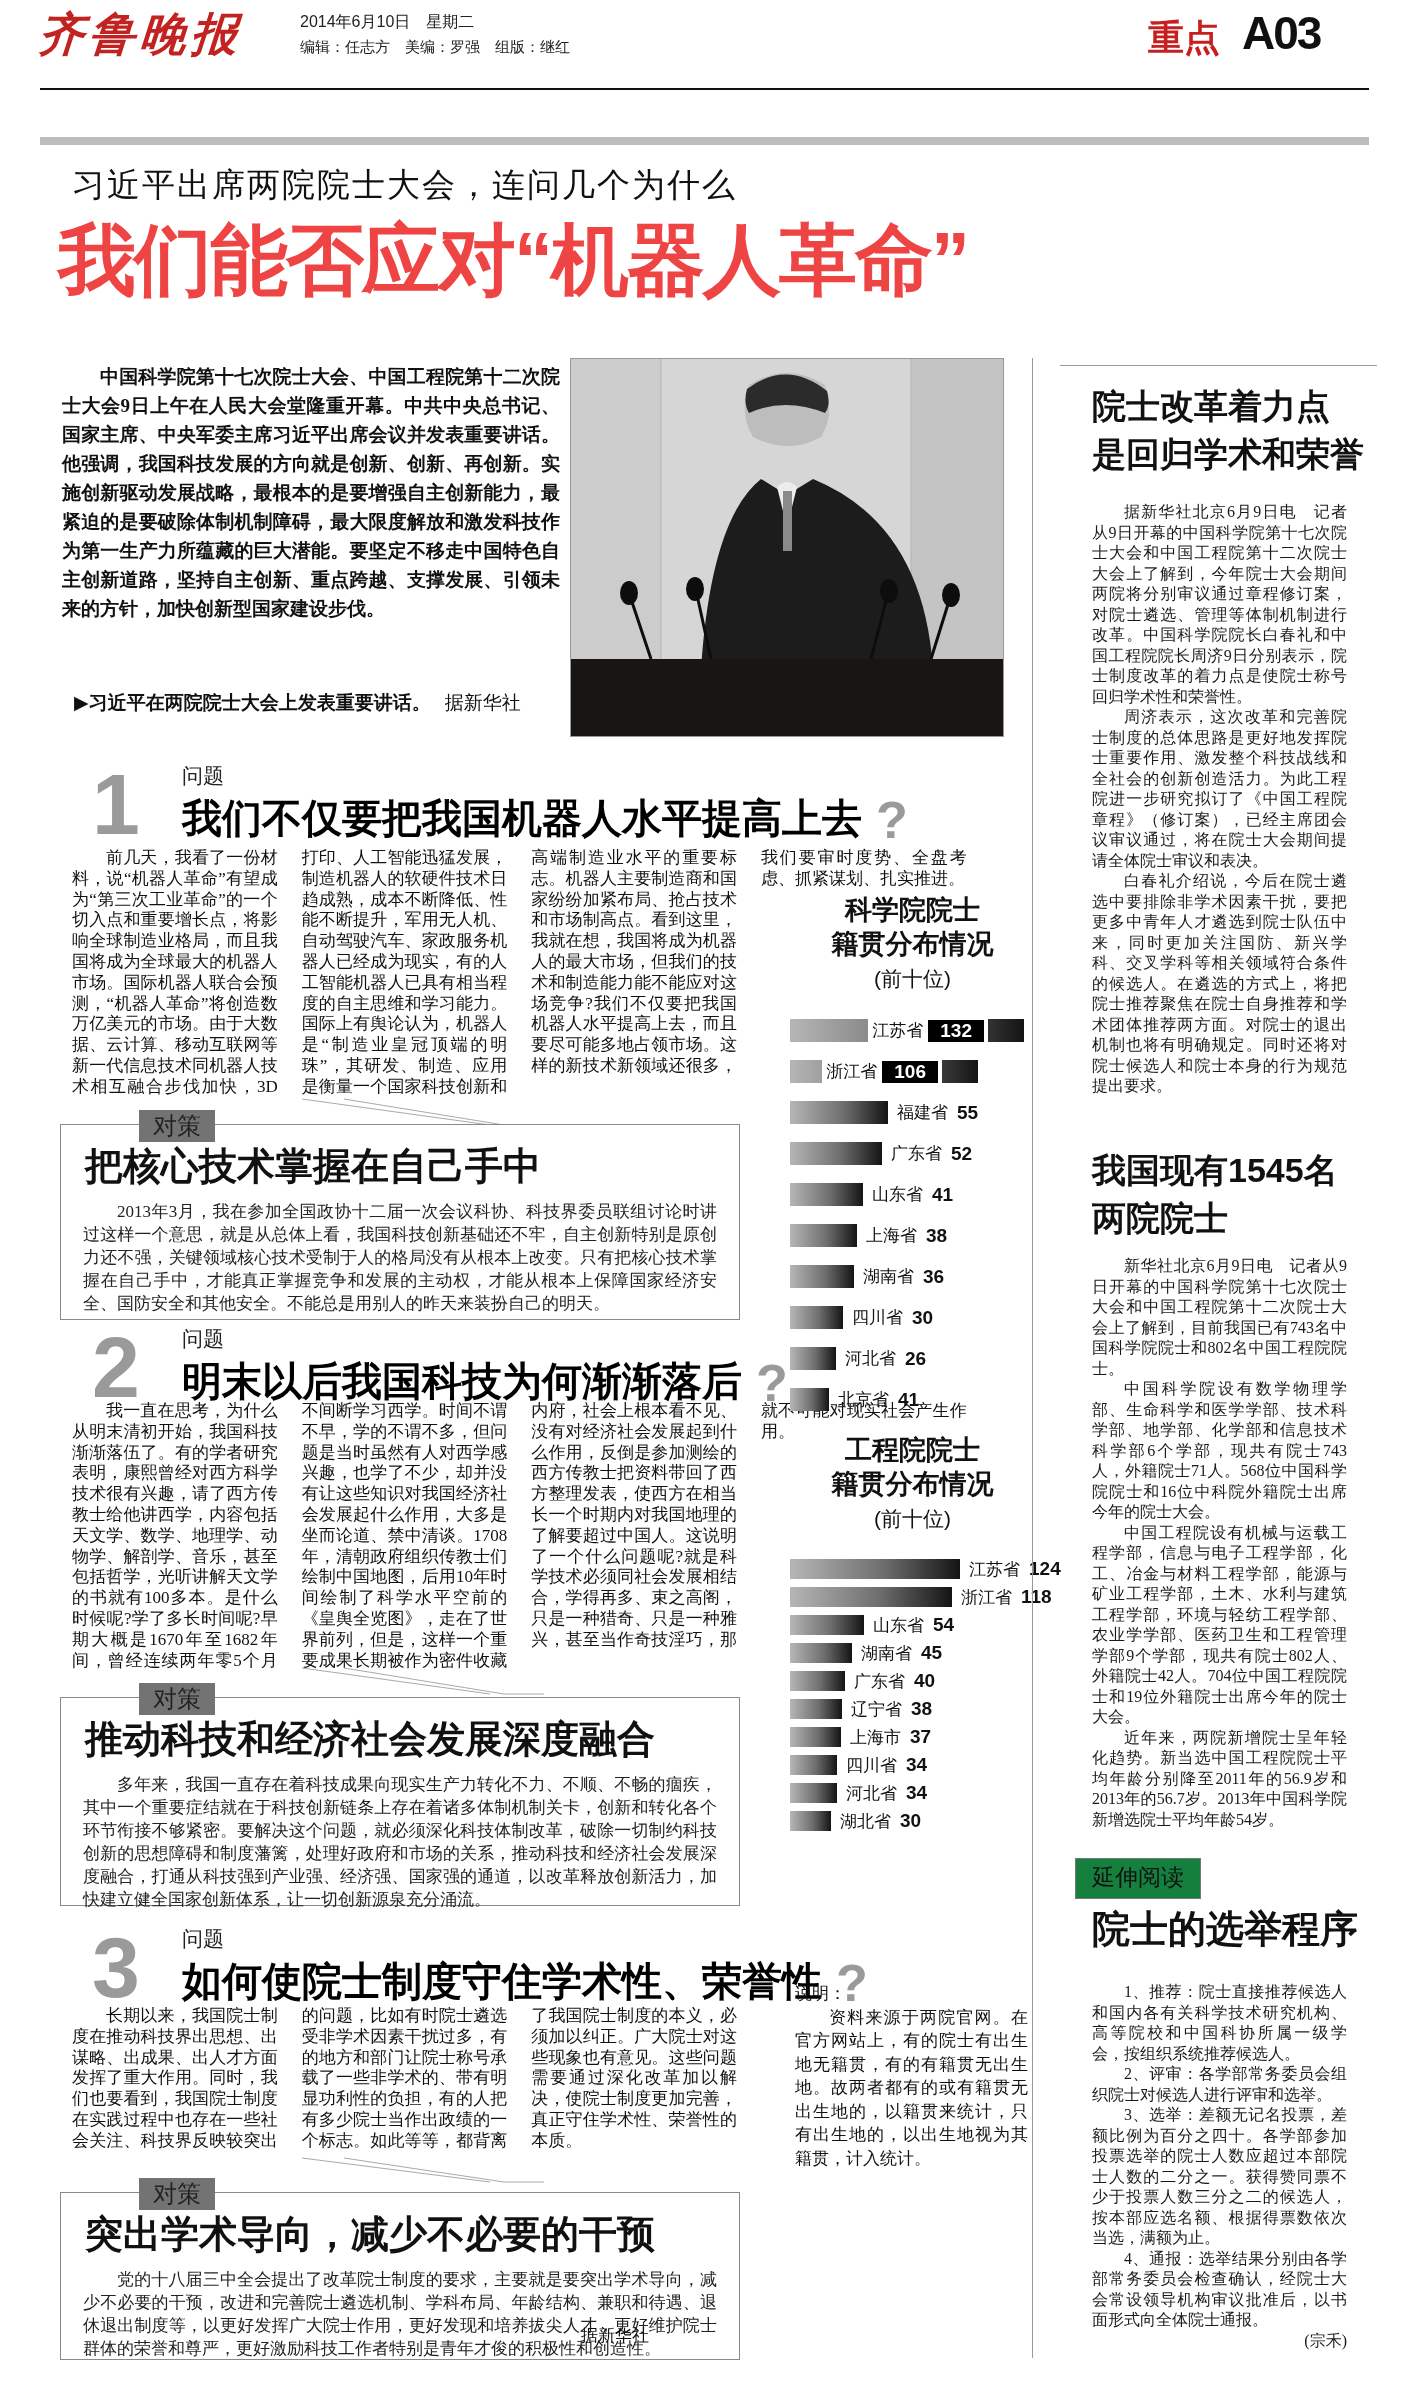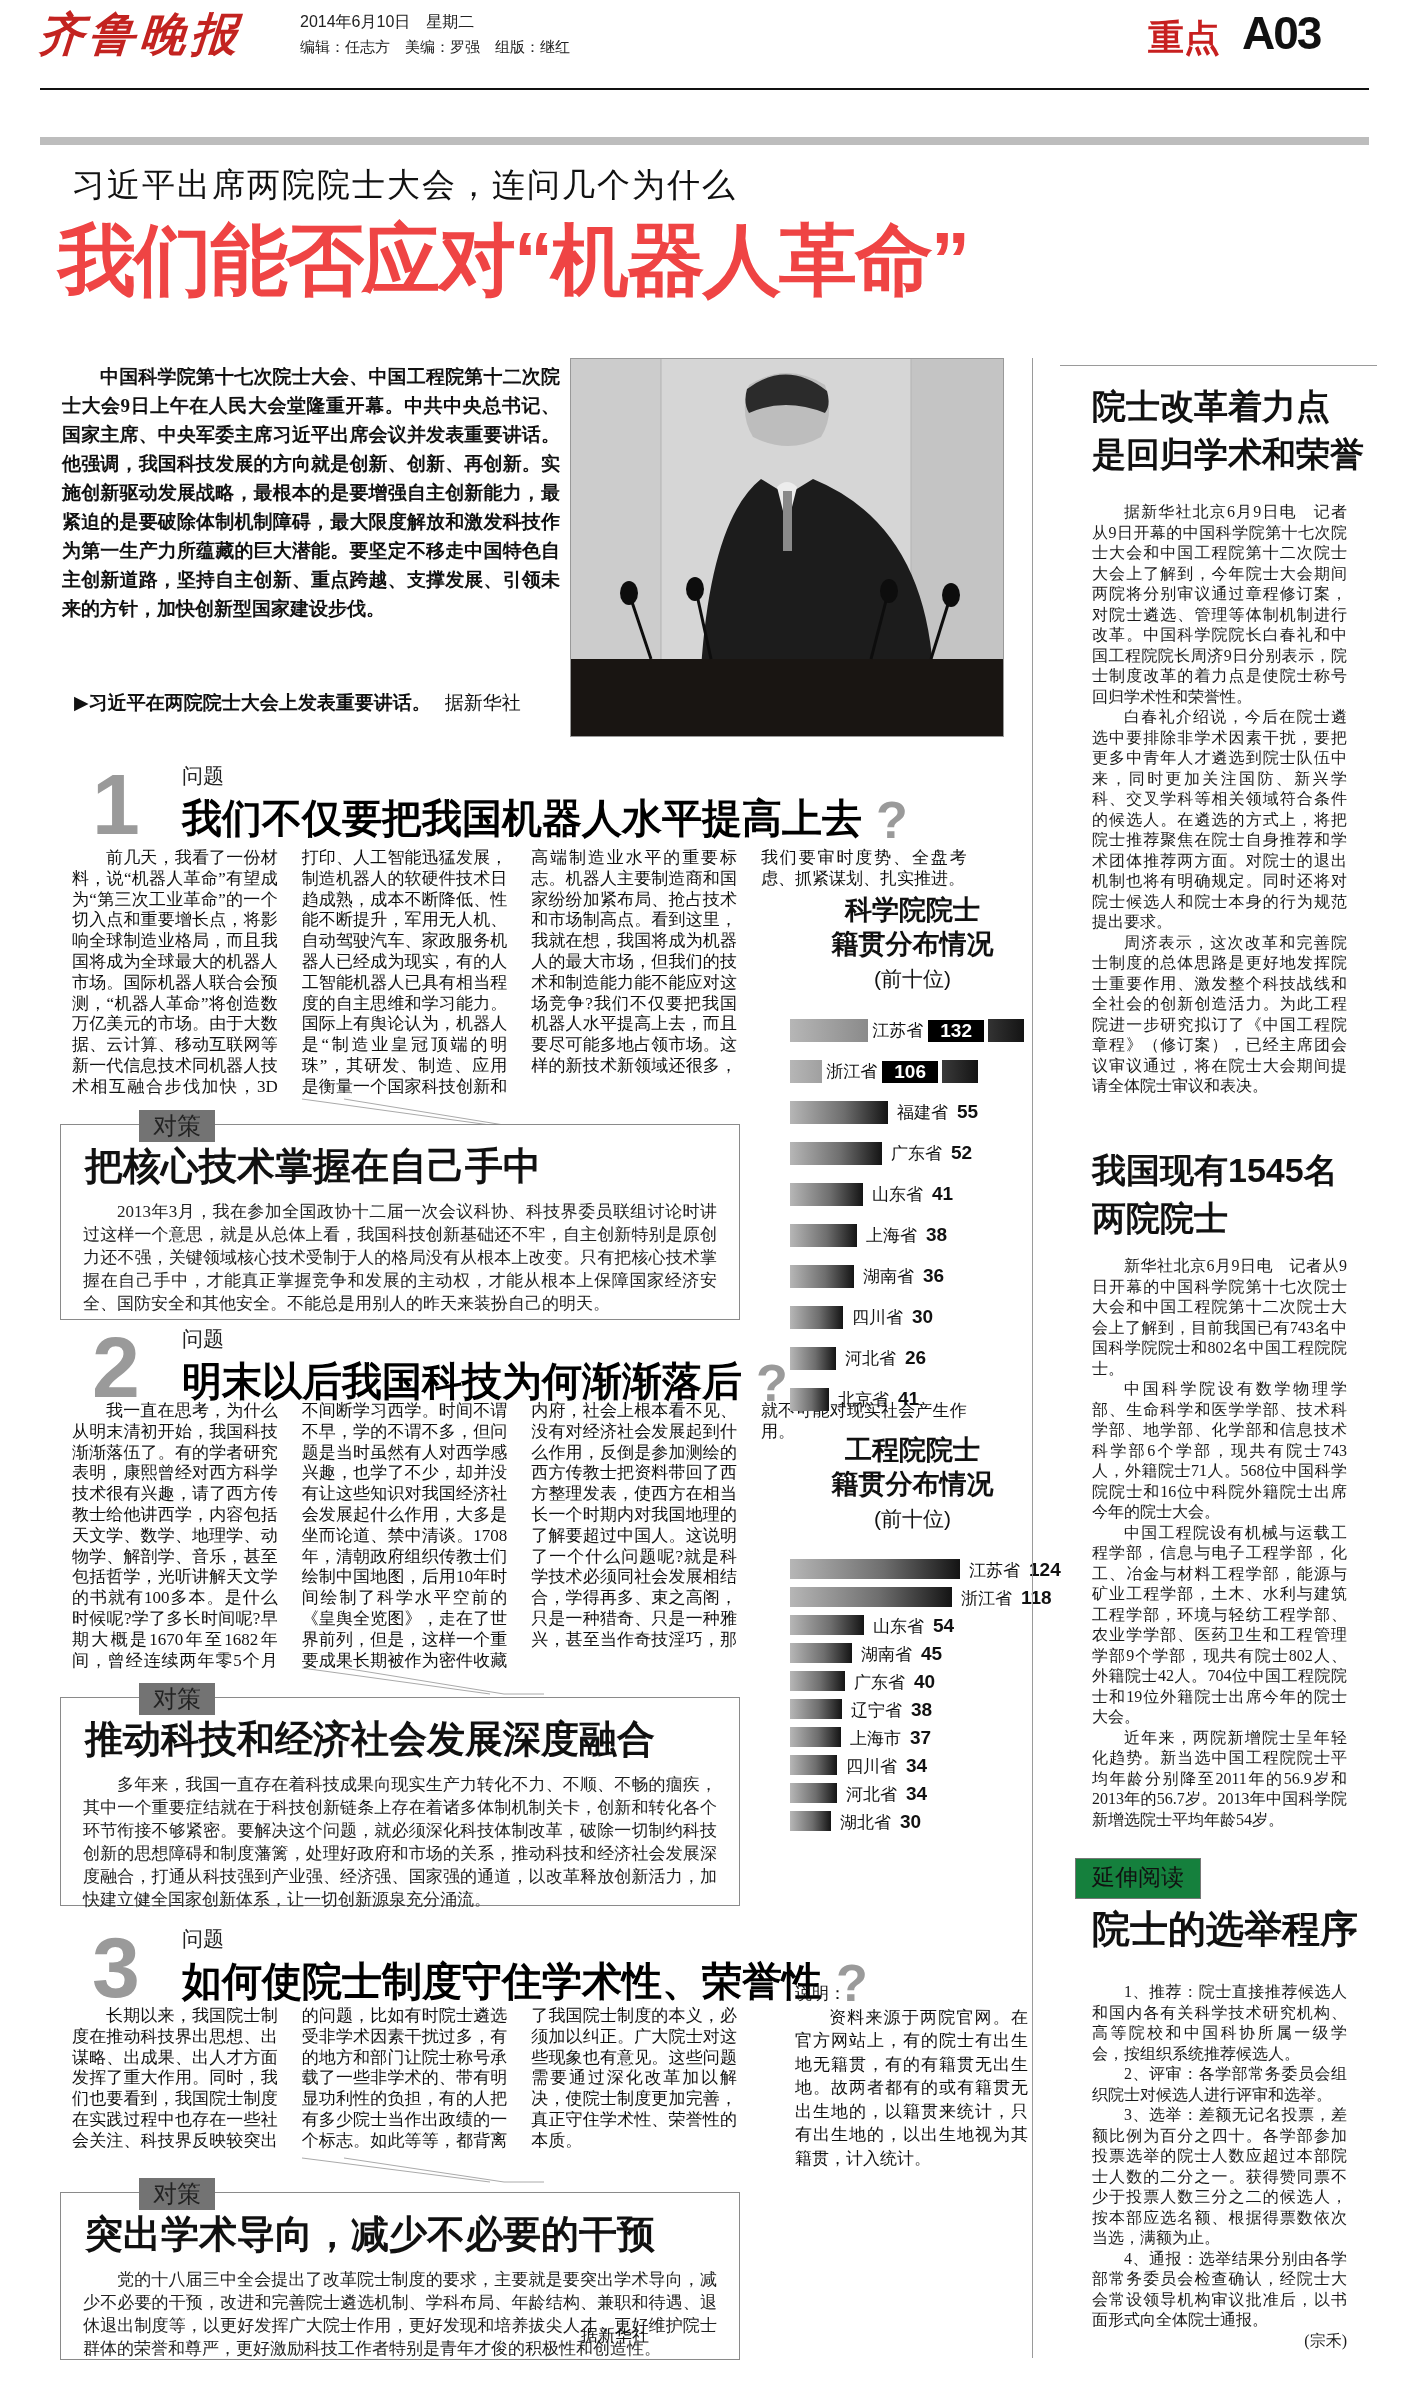--- a/index.html
+++ b/index.html
@@ -39,21 +39,21 @@
   .sol-title{margin:16px 0 8px 24px;font-family:"Liberation Sans",sans-serif;font-size:38px;font-weight:900;}
   .sol-body{margin:0 22px;font-size:17px;line-height:23px;text-align:justify;color:#222;}
   .sol-body p{margin:0;text-indent:2em;}
   .sol-credit{position:absolute;right:90px;bottom:12px;font-size:17px;}
   .pointer{stroke:#aaa;stroke-width:1;fill:none;}
   
   .chart{width:245px;text-align:center;font-family:"Liberation Sans",sans-serif;}
   .chart .c-title{font-size:27px;font-weight:900;line-height:34px;}
   .chart .c-sub{font-size:21px;margin-top:4px;}
   .bars{margin-top:26px;text-align:left;}
-  .bar-row{display:flex;align-items:flex-start;height:var(--h);margin-bottom:var(--gap);}
+  .bar-row{display:flex;align-items:center;height:var(--h);margin-bottom:var(--gap);}
   .bar{position:relative;flex:0 0 auto;height:100%;background:linear-gradient(90deg,#b6b6b6 0%,#6e6e6e 55%,#141414 100%);}
   .bar-name{margin-left:9px;font-size:17px;font-family:"Liberation Serif",serif;white-space:nowrap;}
   .bar-val{margin-left:9px;font-size:19px;font-weight:900;}
   .bar-chip{position:absolute;right:36px;top:-1px;height:calc(100% + 2px);display:flex;align-items:center;
             background:#fff;padding:0 4px;}
   .bar-chip .bar-name{margin-left:0;}
   .bar-chip .bar-val{background:#000;color:#fff;padding:0 12px;margin-left:5px;}
   .chart-note{font-size:17px;line-height:23.5px;text-align:justify;}
   .chart-note p{margin:0;text-indent:2em;}
   .chart-note .n-label{display:block;text-indent:0;}
@@ -321,22 +321,22 @@
 
   <div class="abs v-divider"></div>
   <div class="abs sb-rule"></div>
 
   <div class="abs sb-title" style="top:382px;">
     <div>院士改革着力点</div>
     <div>是回归学术和荣誉</div>
   </div>
   <div class="abs sb-body" style="top:502px;">
       <p>据新华社北京6月9日电　记者从9日开幕的中国科学院第十七次院士大会和中国工程院第十二次院士大会上了解到，今年院士大会期间两院将分别审议通过章程修订案，对院士遴选、管理等体制机制进行改革。中国科学院院长白春礼和中国工程院院长周济9日分别表示，院士制度改革的着力点是使院士称号回归学术性和荣誉性。</p>
+      <p>周济表示，这次改革和完善院士制度的总体思路是更好地发挥院士重要作用、激发整个科技战线和全社会的创新创造活力。为此工程院进一步研究拟订了《中国工程院章程》（修订案），已经主席团会议审议通过，将在院士大会期间提请全体院士审议和表决。</p>
       <p>白春礼介绍说，今后在院士遴选中要排除非学术因素干扰，要把更多中青年人才遴选到院士队伍中来，同时更加关注国防、新兴学科、交叉学科等相关领域符合条件的候选人。在遴选的方式上，将把院士推荐聚焦在院士自身推荐和学术团体推荐两方面。对院士的退出机制也将有明确规定。同时还将对院士候选人和院士本身的行为规范提出要求。</p>
-      <p>周济表示，这次改革和完善院士制度的总体思路是更好地发挥院士重要作用、激发整个科技战线和全社会的创新创造活力。为此工程院进一步研究拟订了《中国工程院章程》（修订案），已经主席团会议审议通过，将在院士大会期间提请全体院士审议和表决。</p>
     </div>
 
   <div class="abs sb-title" style="top:1146px;">
     <div>我国现有1545名</div>
     <div>两院院士</div>
   </div>
   <div class="abs sb-body" style="top:1256px;">
       <p>新华社北京6月9日电　记者从9日开幕的中国科学院第十七次院士大会和中国工程院第十二次院士大会上了解到，目前我国已有743名中国科学院院士和802名中国工程院院士。</p>
       <p>中国科学院设有数学物理学部、生命科学和医学学部、技术科学部、地学部、化学部和信息技术科学部6个学部，现共有院士743人，外籍院士71人。568位中国科学院院士和16位中科院外籍院士出席今年的院士大会。</p>
       <p>中国工程院设有机械与运载工程学部，信息与电子工程学部，化工、冶金与材料工程学部，能源与矿业工程学部，土木、水利与建筑工程学部，环境与轻纺工程学部、农业学学部、医药卫生和工程管理学部9个学部，现共有院士802人、外籍院士42人。704位中国工程院院士和19位外籍院士出席今年的院士大会。</p>

